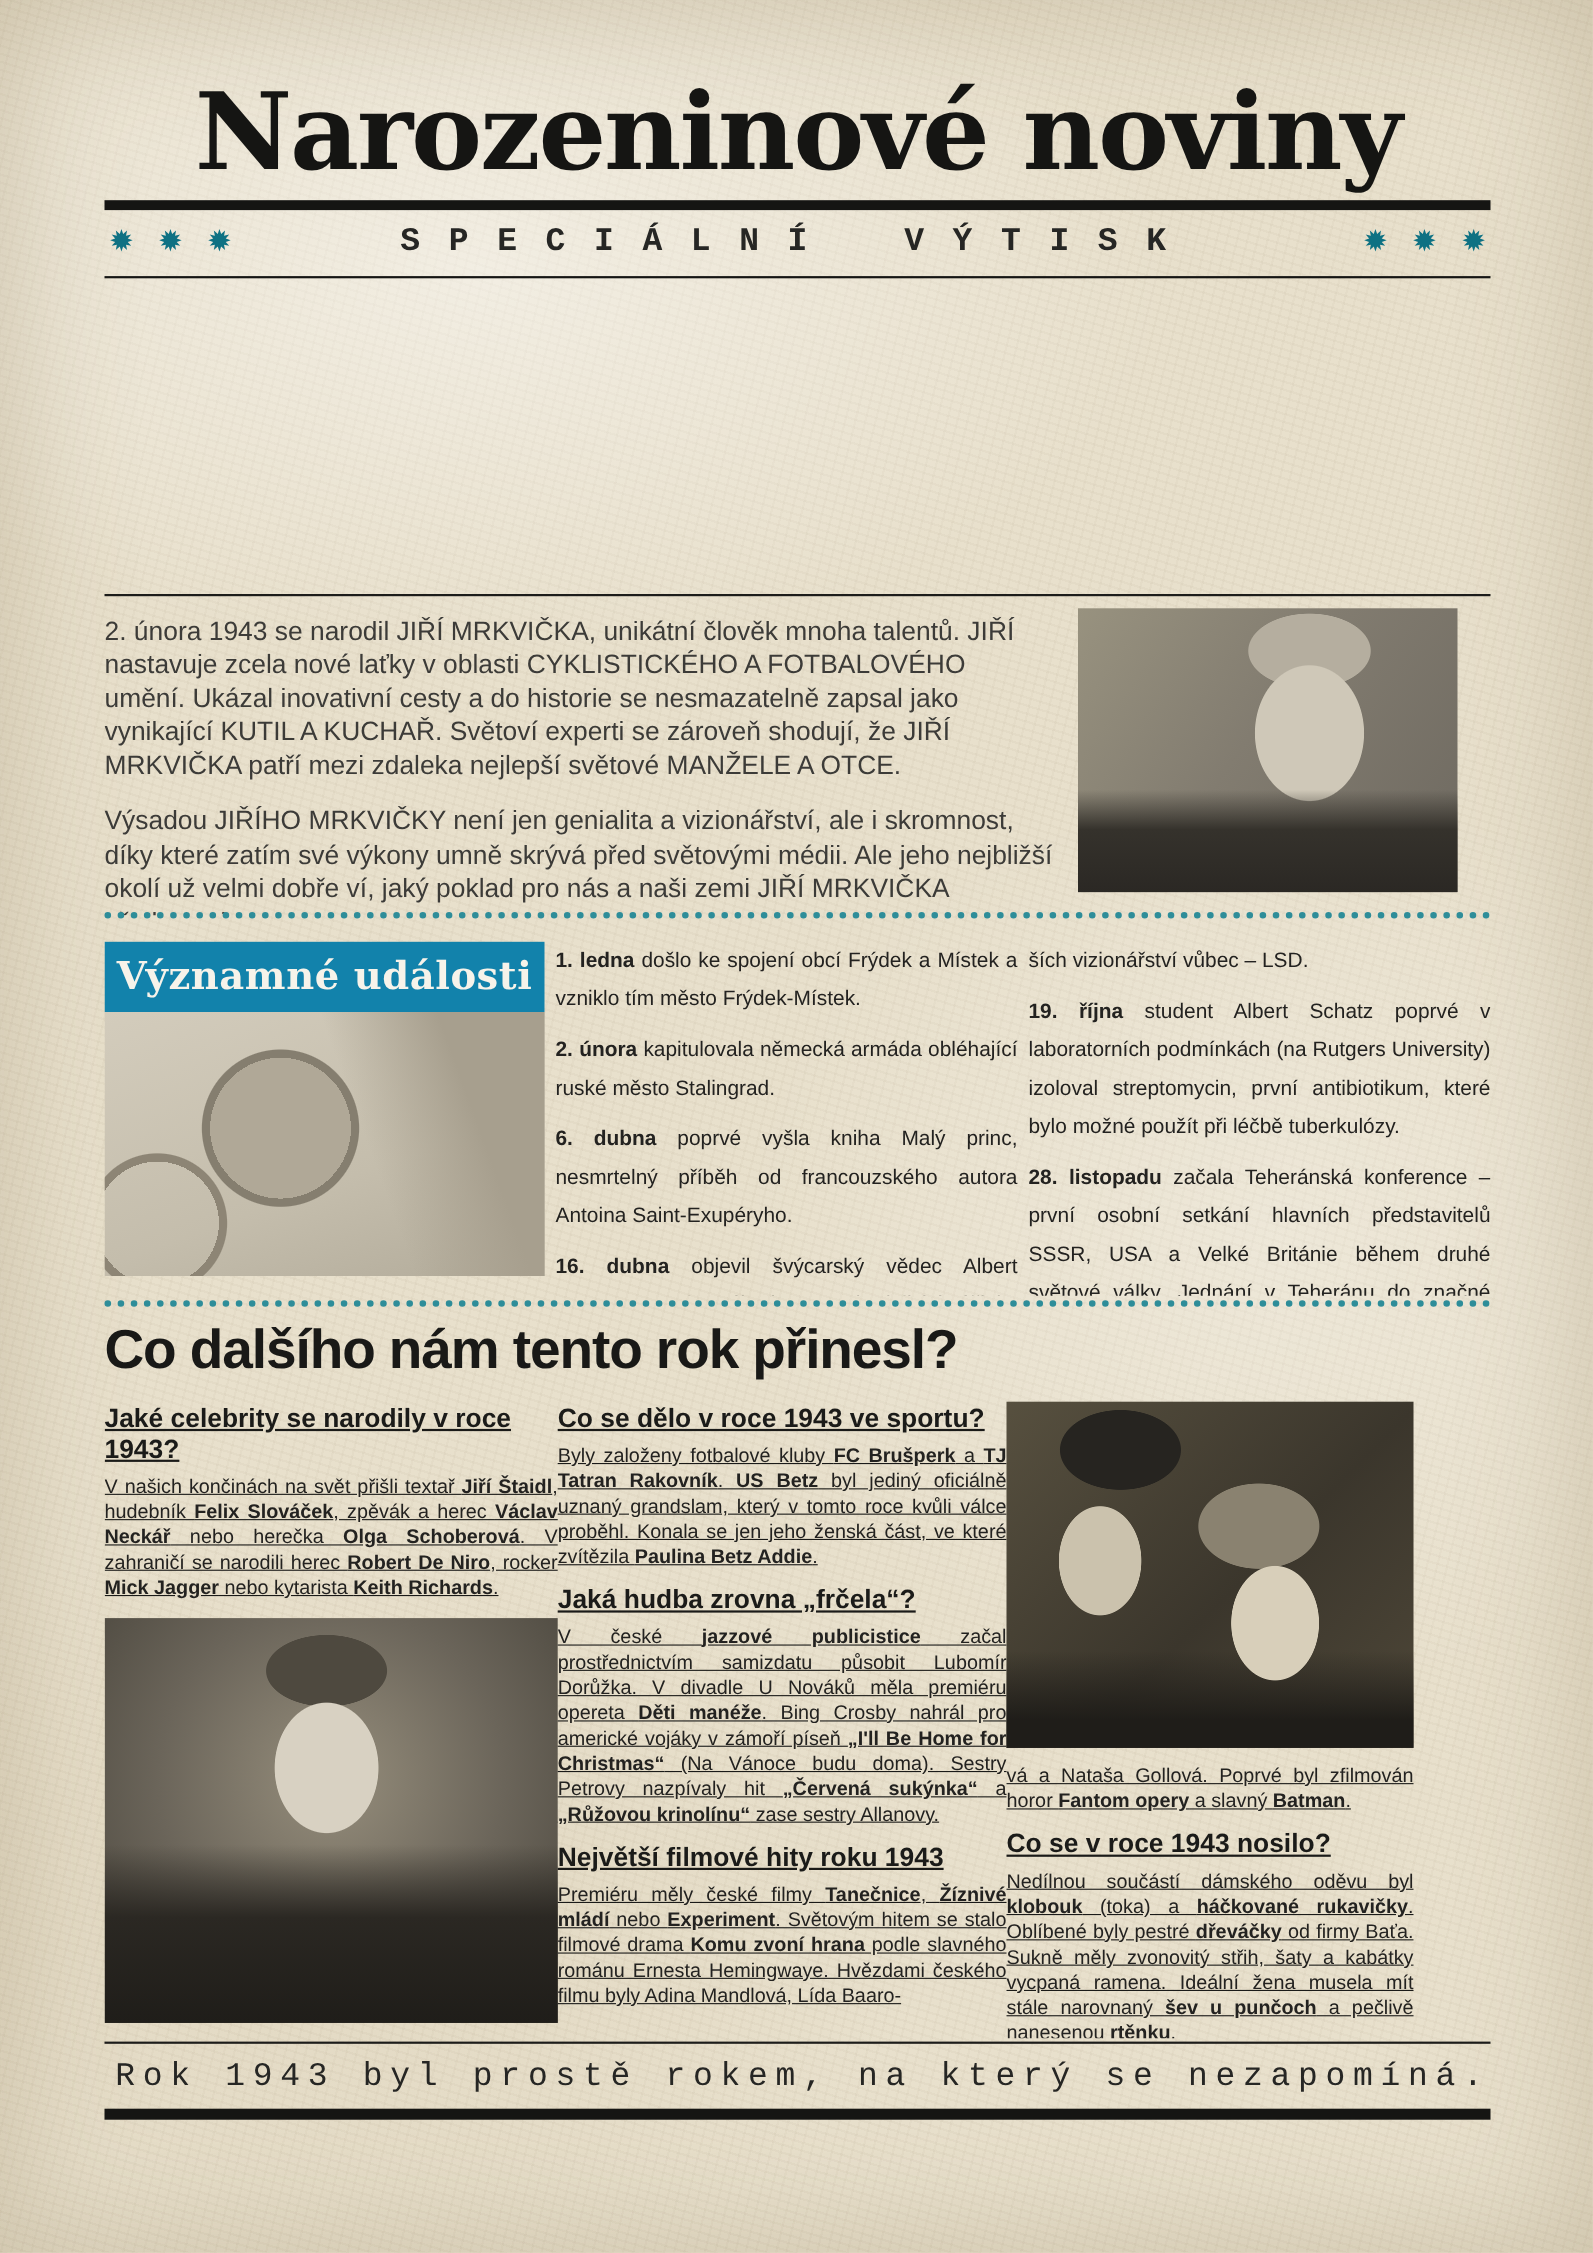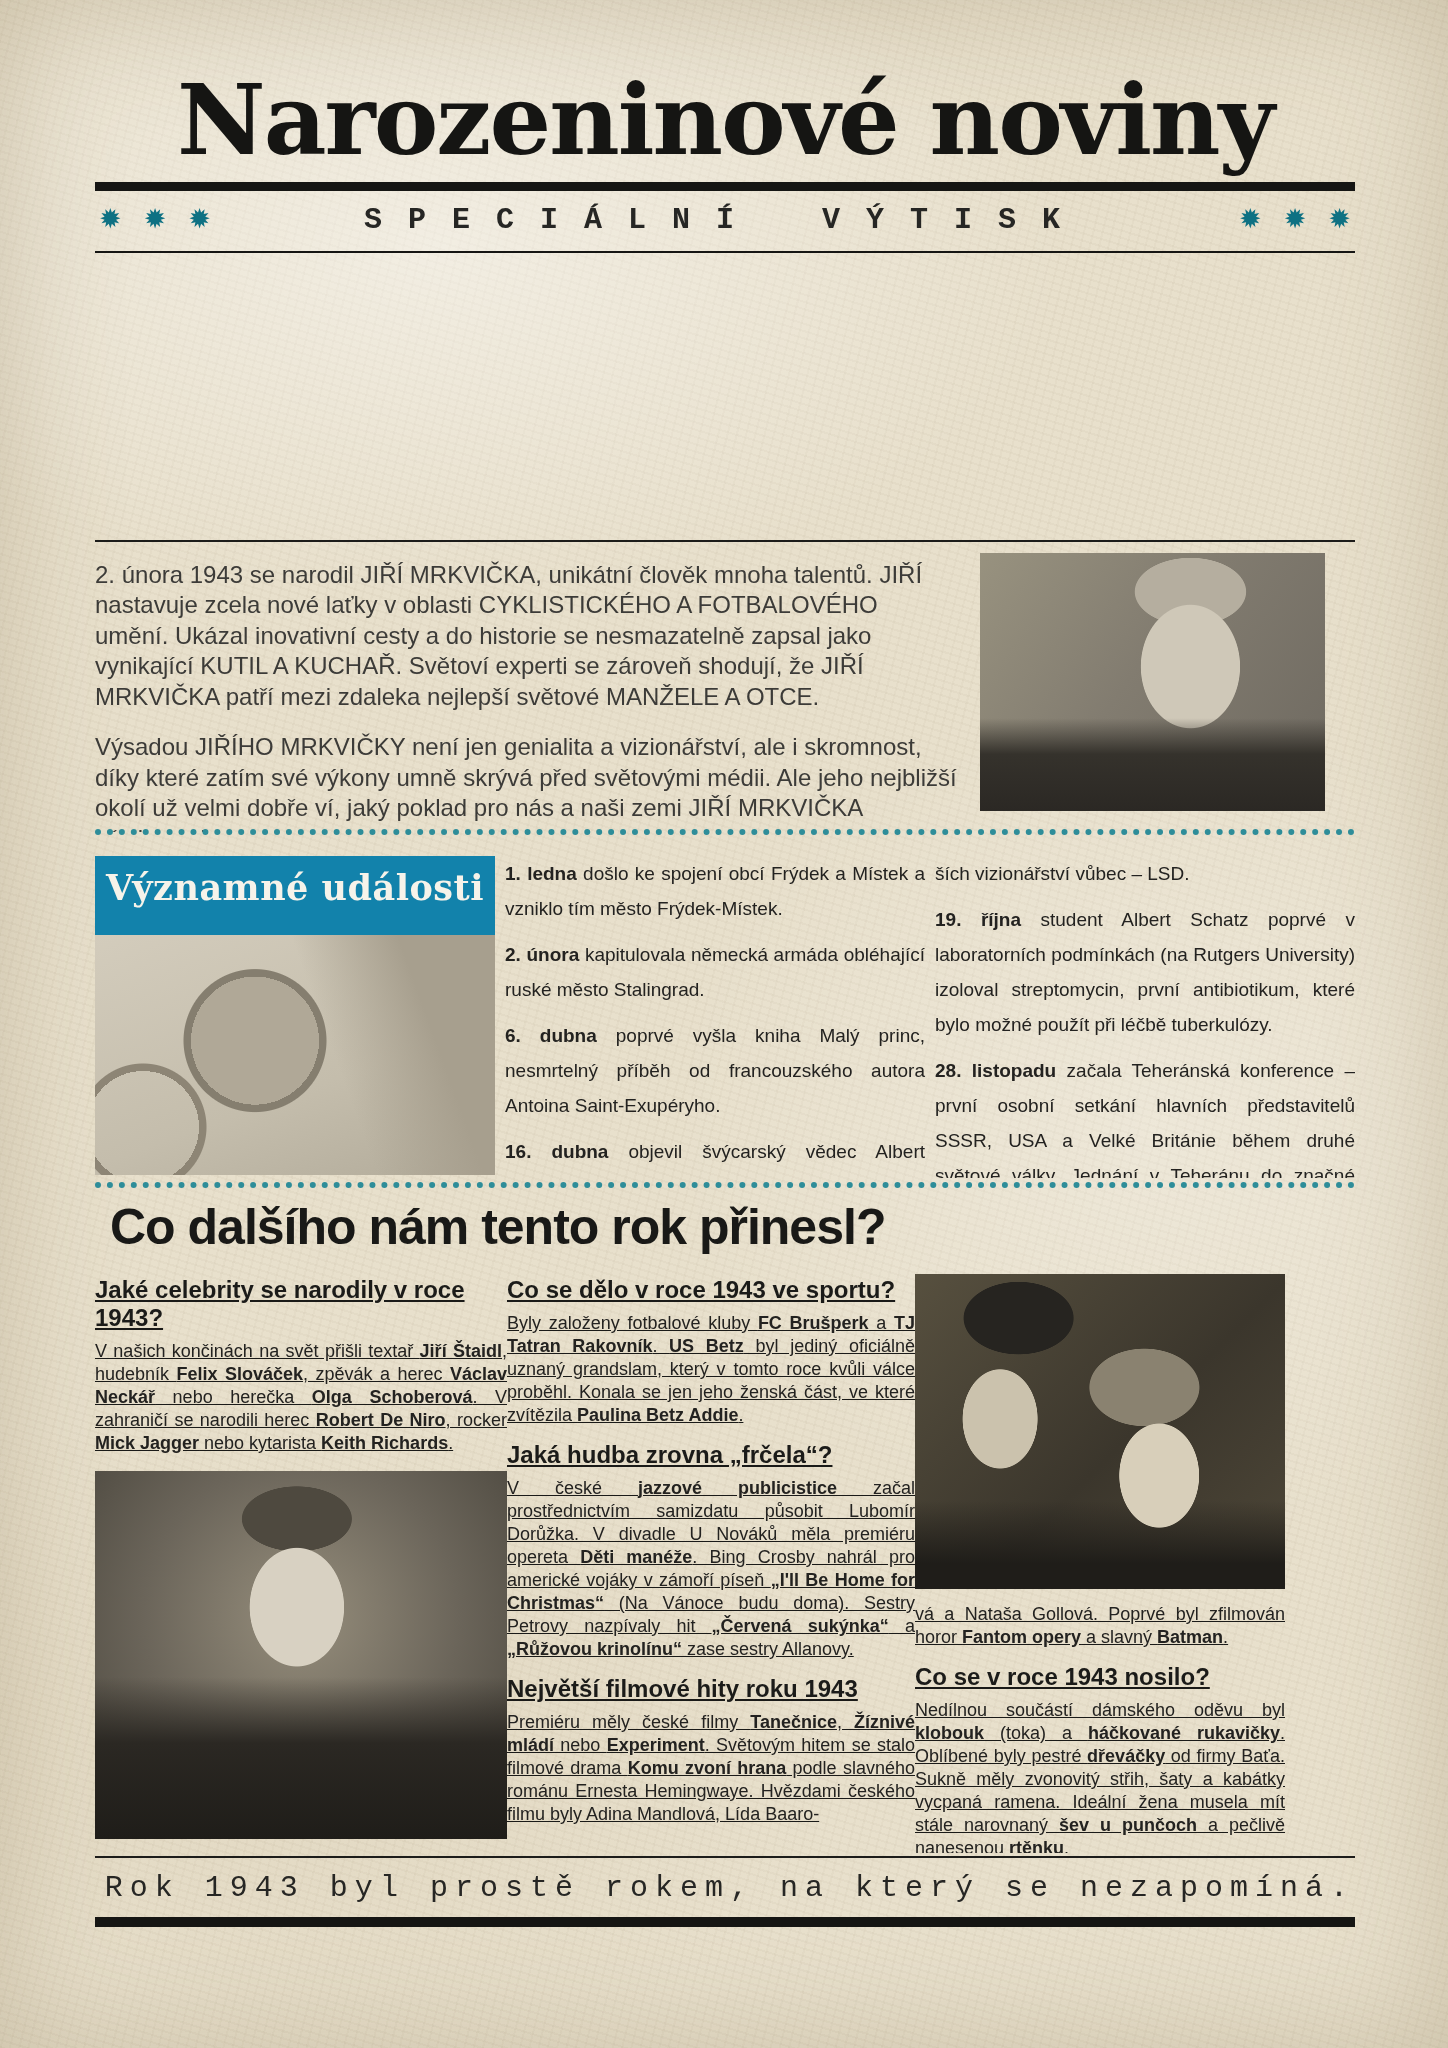--- a/index.html
+++ b/index.html
@@ -72,38 +72,38 @@
   .dots{border-top:6px dotted var(--accent-dots);height:0;}
   .dots1{position:absolute;left:95px;right:93px;top:829px;}
   .dots2{position:absolute;left:95px;right:93px;top:1182px;}
 
   
   .events{position:absolute;left:95px;right:93px;top:856px;height:322px;overflow:hidden;
     display:grid;grid-template-columns:400px 420px 420px;column-gap:10px;}
   .events-box{
     background:var(--accent-box);color:#f6f3ea;text-align:center;
     font-family:"DejaVu Serif",serif;font-weight:bold;font-size:35px;letter-spacing:.5px;
-    padding:11px 0 27px;
+    padding:11px 0 12px;
   }
   .events-photo{
     height:240px;
     background:
       linear-gradient(250deg, #a79f8e 0 20%, rgba(0,0,0,0) 42%),
       radial-gradient(circle at 40% 44%, rgba(0,0,0,0) 0 64px, #857e6f 64px 71px, rgba(0,0,0,0) 72px),
       radial-gradient(circle at 40% 44%, #b0a897 0 64px, rgba(0,0,0,0) 65px),
       radial-gradient(circle at 12% 80%, rgba(0,0,0,0) 0 56px, #8d8575 56px 63px, rgba(0,0,0,0) 64px),
       linear-gradient(160deg, #d3ccbc, #c4bdac 60%, #b2ab9a);
   }
   .events-col p{font-size:19px;line-height:35px;text-align:justify;color:#232220;margin-bottom:11px;}
   strong{font-weight:bold;}
 
   
   .main2{position:absolute;left:95px;right:93px;top:1198px;height:655px;overflow:hidden;}
   .h2{
-    font-weight:bold;font-size:50px;letter-spacing:-1px;color:#191917;margin-bottom:18px;margin-left:15px;
+    font-weight:bold;font-size:50px;letter-spacing:-1px;color:#191917;margin-bottom:18px;
   }
   .cols{display:grid;grid-template-columns:412px 408px 370px;height:580px;overflow:hidden;text-decoration:underline;}
   .subhead{font-weight:bold;font-size:24px;color:#1b1b19;margin:14px 0 8px;}
   .subhead.first{margin-top:2px;}
   .body{font-size:18px;line-height:23px;text-align:justify;color:#232220;}
   .col3 .body, .col3 .subhead{text-align:left;}
   .col3 .body{text-align:justify;}
 
   .photo-crosby{
     width:412px;height:368px;margin-top:16px;

